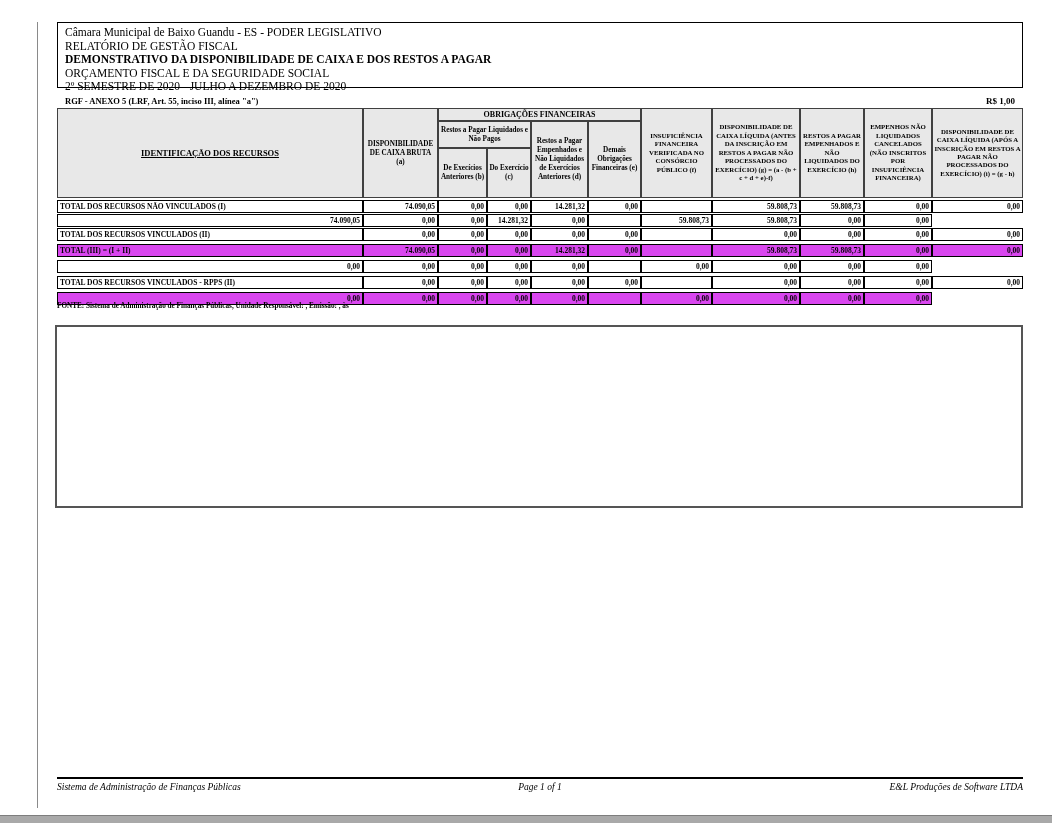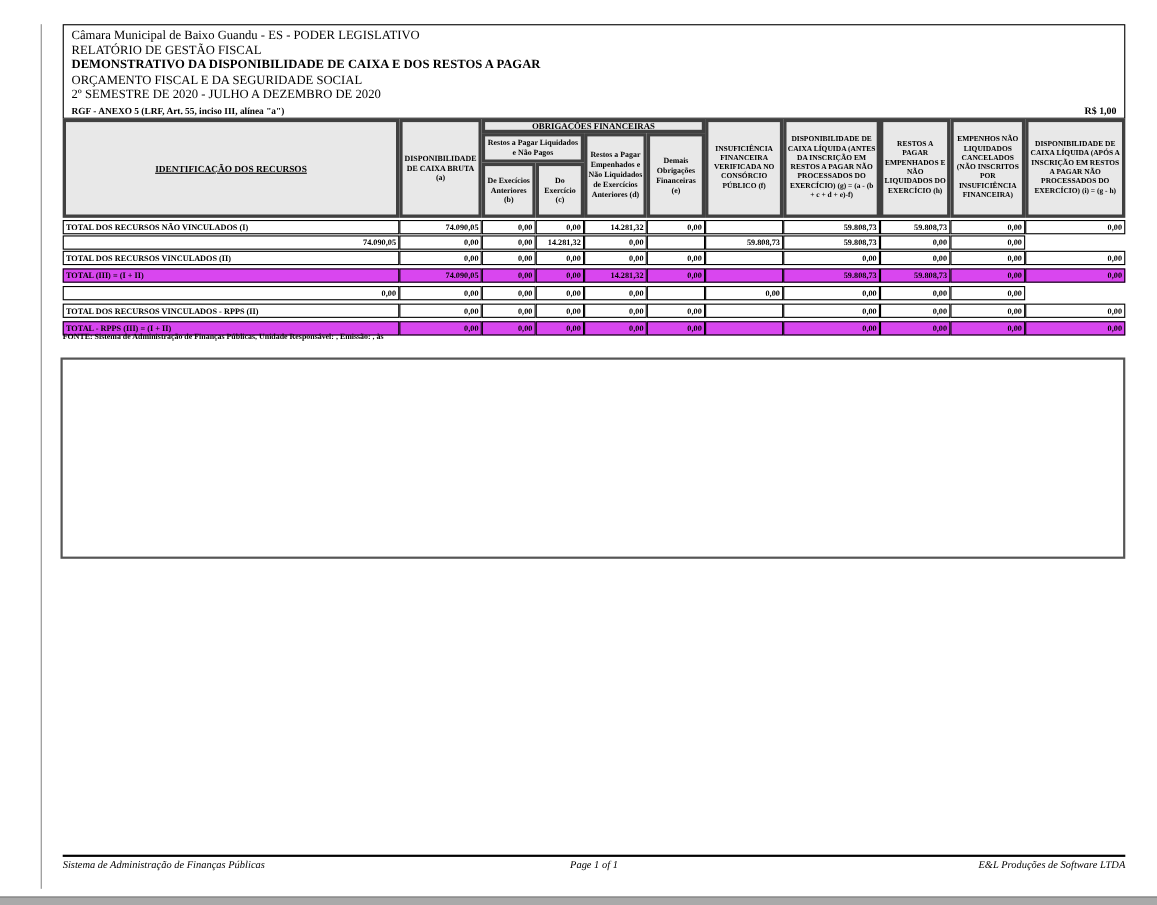--- a/index.html
+++ b/index.html
@@ -4,33 +4,33 @@
 <style>
   html,body{margin:0;padding:0;}
   body{
     width:1052px;height:823px;background:#ffffff;overflow:hidden;position:relative;
     font-family:"Liberation Serif","DejaVu Serif",serif;color:#000;
     -webkit-font-smoothing:antialiased;
   }
   .page-edge{position:absolute;left:37px;top:22px;width:1px;height:786px;background:#8a8a8a;}
 
   
-  .header-box{position:absolute;left:57px;top:22px;width:966px;height:86px;
+  .header-box{position:absolute;left:57px;top:22px;width:966px;height:66px;
     border:1px solid #000;box-sizing:border-box;padding:3px 7px 0 7px;}
   .hline{font-size:11.5px;line-height:13.6px;white-space:nowrap;}
   .hline.bold{font-weight:bold;}
   .anexo-row{display:flex;justify-content:space-between;align-items:flex-end;margin-top:2px;}
   .anexo{font-size:8.5px;font-weight:bold;}
   .currency{font-size:9px;font-weight:bold;}
 
   
   .rgf-table{position:absolute;left:57px;top:108px;width:966px;}
   .gridcols{display:grid;grid-template-columns:306px 75px 49px 44px 57px 53px 71px 88px 64px 68px 91px;}
   .thead{grid-template-rows:13px 27px 50px;}
-  .hc{background:#e8e8e8;border:3px solid #404040;box-sizing:border-box;
+  .hc{background:#e8e8e8;border:1px solid #404040;box-sizing:border-box;
     display:flex;align-items:center;justify-content:center;text-align:center;
     font-weight:bold;font-size:6.8px;line-height:1.25;padding:0 1px;overflow:hidden;}
   .hc.mid{font-size:7.2px;}
   .hc.big{font-size:8px;}
   .h-ident{grid-column:1;grid-row:1/4;}
   .h-ident span{text-decoration:underline;font-size:8.5px;}
   .h-a{grid-column:2;grid-row:1/4;font-size:7.2px;}
   .h-obr{grid-column:3/7;grid-row:1;}
   .h-restos{grid-column:3/5;grid-row:2;}
   .h-b{grid-column:3;grid-row:3;}
@@ -178,21 +178,20 @@
     <div class="cell rval">0,00</div>
     <div class="cell rval">0,00</div>
     <div class="cell rval"></div>
     <div class="cell rval">0,00</div>
     <div class="cell rval">0,00</div>
     <div class="cell rval">0,00</div>
     <div class="cell rval">0,00</div>
   </div>
 
   <div class="trow gridcols total">
-    <div class="cell rlabel">TOTAL - RPPS (III) = (I + II)</div>
     <div class="cell rval">0,00</div>
     <div class="cell rval">0,00</div>
     <div class="cell rval">0,00</div>
     <div class="cell rval">0,00</div>
     <div class="cell rval">0,00</div>
     <div class="cell rval"></div>
     <div class="cell rval">0,00</div>
     <div class="cell rval">0,00</div>
     <div class="cell rval">0,00</div>
     <div class="cell rval">0,00</div>

